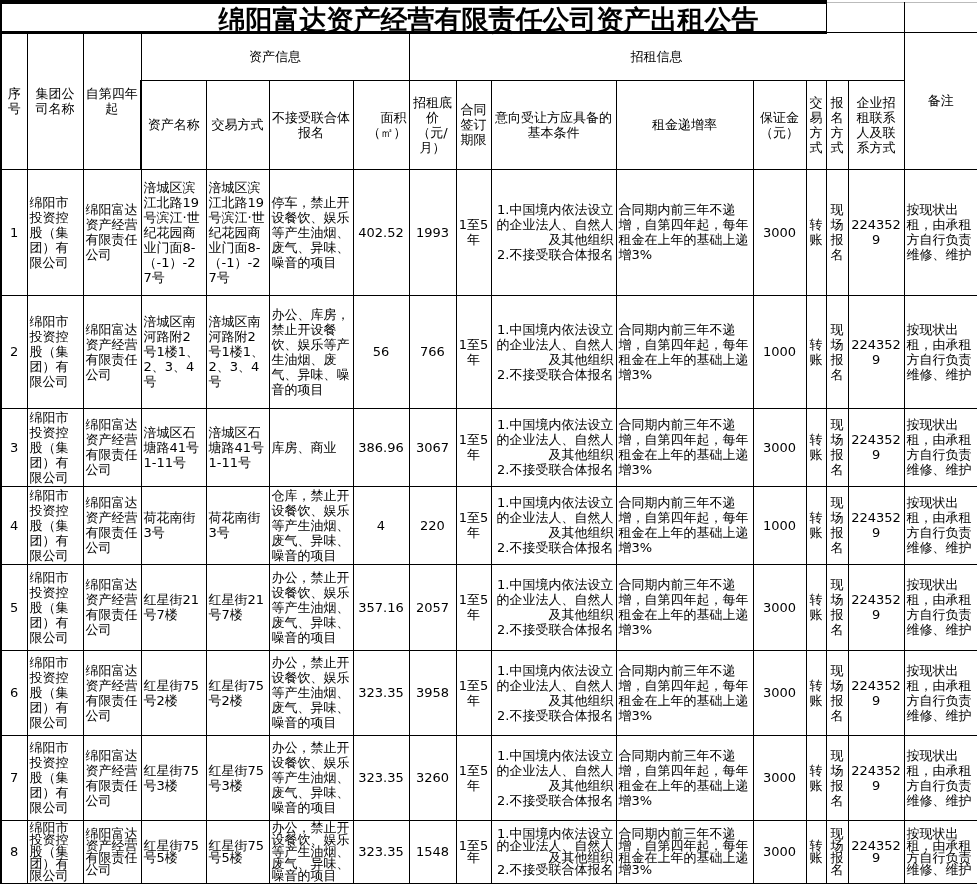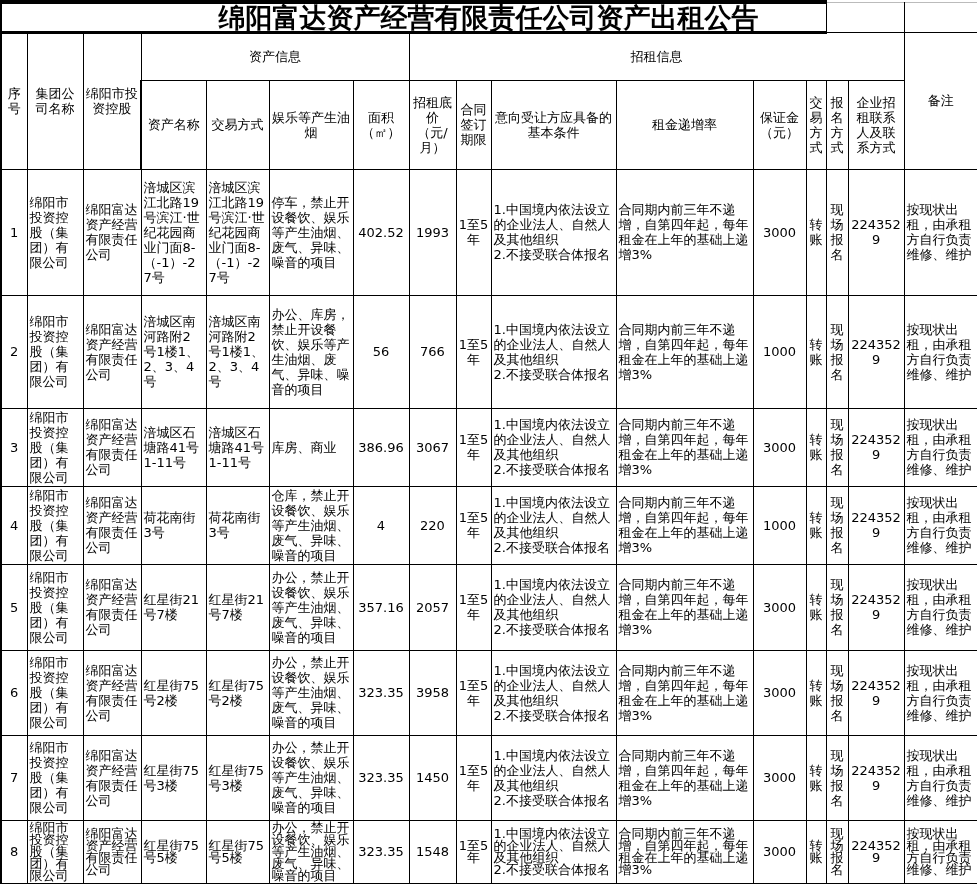--- a/index.html
+++ b/index.html
@@ -16,35 +16,34 @@
     padding: 1px 2px;
     font-size: 13px;
     line-height: 15px;
     font-weight: normal;
     overflow: hidden;
     vertical-align: middle;
     word-break: break-all;
   }
   .c { text-align: center; }
   .l { text-align: left; }
-  .pre { white-space: pre-wrap; }
+  .pre { white-space: pre-wrap; text-align: right; }
 
   
   tr td:first-child, tr th:first-child { border-left: 2px solid #000; }
   .edge-r { border-right: 2px solid #000 !important; }
   tr.last-row td { border-bottom: 2px solid #000; }
 
   
   tr.title-row { height: 30px; }
   .title-cell {
     border-top: 4px solid #000;
     border-bottom: 3px solid #000;
     position: relative;
     overflow: visible;
-    font-family: Liberation Mono, monospace;
   }
   .title-text {
     position: absolute;
     left: 0; top: 1px;
     width: 973px;
     text-align: center;
     font-size: 27px;
     font-weight: bold;
     line-height: 30px;
     white-space: nowrap;
@@ -89,29 +88,29 @@
     <tr class="title-row">
       <td colspan="13" class="title-cell">
         <span class="title-text">绵阳富达资产经营有限责任公司资产出租公告</span>
       </td>
       <td colspan="2" class="title-side"></td>
       <td class="title-side edge-r"></td>
     </tr>
     <tr class="header-row-1">
       <th rowspan="2" class="c">序号</th>
       <th rowspan="2" class="c">集团公司名称</th>
-      <th rowspan="2" class="c">绵阳市投资控股</th>
+      <th rowspan="2" class="c">自第四年起</th>
       <th colspan="4" class="c">资产信息</th>
       <th colspan="8" class="c">招租信息</th>
       <th rowspan="2" class="c edge-r">备注</th>
     </tr>
     <tr class="header-row-2">
       <th class="c">资产名称</th>
       <th class="c">交易方式</th>
-      <th class="c">娱乐等产生油烟</th>
+      <th class="c">不接受联合体报名</th>
       <th class="c pre">面积
 （㎡）</th>
       <th class="c">招租底价（元/月）</th>
       <th class="c">合同签订期限</th>
       <th class="c">意向受让方应具备的基本条件</th>
       <th class="c">租金递增率</th>
       <th class="c">保证金（元）</th>
       <th class="c">交易方式</th>
       <th class="c">报名方式</th>
       <th class="c">企业招租联系人及联系方式</th>
@@ -231,21 +230,21 @@
     <td class="l edge-r">按现状出租，由承租方自行负责维修、维护</td>
   </tr>
       <tr>
     <td class="c">7</td>
     <td class="l">绵阳市投资控股（集团）有限公司</td>
     <td class="l">绵阳富达资产经营有限责任公司</td>
     <td class="l">红星街75号3楼</td>
     <td class="l">红星街75号3楼</td>
     <td class="l">办公，禁止开设餐饮、娱乐等产生油烟、废气、异味、噪音的项目</td>
     <td class="c">323.35</td>
-    <td class="c">1450</td>
+    <td class="c">3260</td>
     <td class="c">1至5年</td>
     <td class="l pre">1.中国境内依法设立的企业法人、自然人及其他组织
 2.不接受联合体报名</td>
     <td class="l">合同期内前三年不递增，自第四年起，每年租金在上年的基础上递增3%</td>
     <td class="c">3000</td>
     <td class="c">转账</td>
     <td class="c">现场报名</td>
     <td class="c">2243529</td>
     <td class="l edge-r">按现状出租，由承租方自行负责维修、维护</td>
   </tr>

